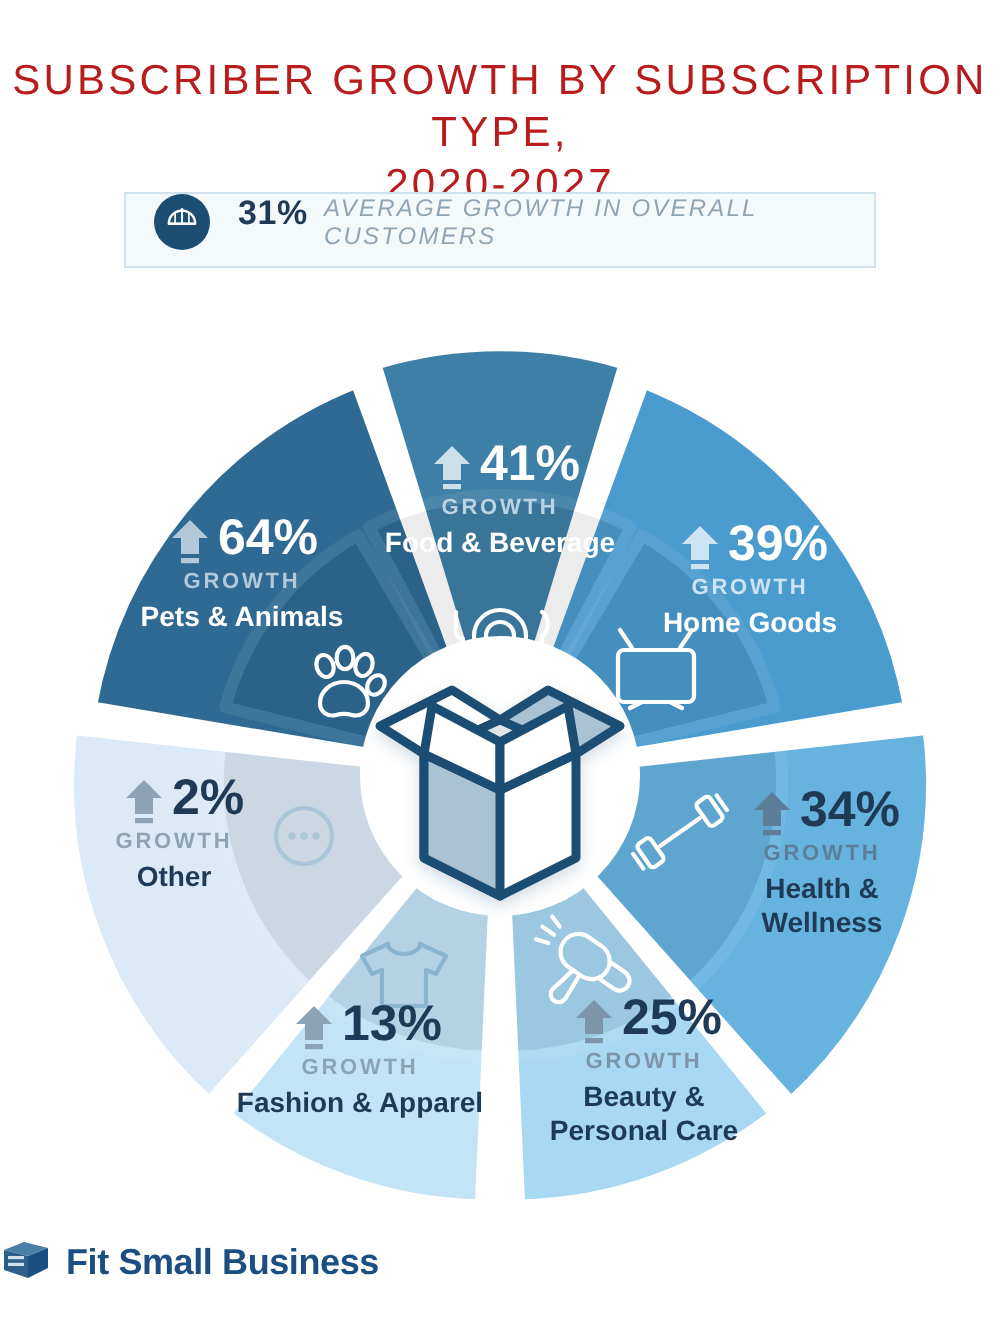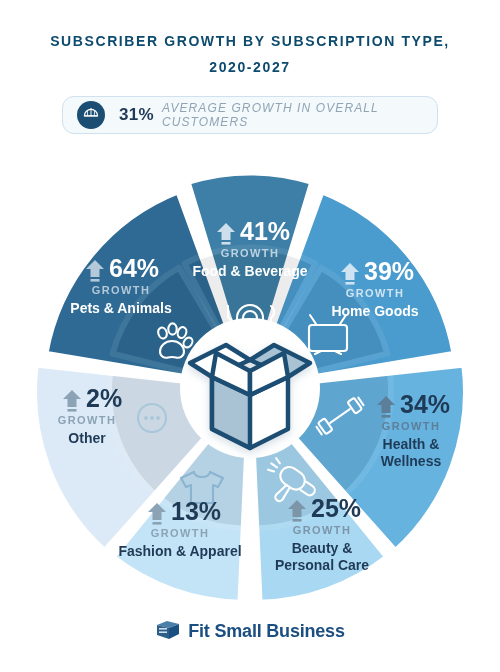--- a/index.html
+++ b/index.html
@@ -12,36 +12,36 @@
   }
   .page{position:relative;width:500px;height:672px;}
 
   
   .header{
     position:absolute;top:28px;left:0;width:500px;
     text-align:center;
   }
   .header .line{
     display:block;
-    font-size:14px;
-    font-weight:bold;
+    font-size:21px;
+    font-weight:normal;
     letter-spacing:1.6px;
-    color:#0c4a6e;
+    color:#b91c1c;
     line-height:26px;
   }
 
   
   .banner{
     position:absolute;left:62px;top:96px;
     width:376px;height:38px;
     box-sizing:border-box;
     border:1px solid #cfe0ee;
-    border-radius:12px;
+    border-radius:0;
     background:#f4f9fc;
-    display:flex;align-items:center;
+    display:flex;
     padding-left:14px;
   }
   .banner-icon{
     width:28px;height:28px;border-radius:50%;
     background:#1c4d73;
     display:flex;align-items:center;justify-content:center;
     flex:0 0 auto;
   }
   .banner-val{
     font-size:17px;font-weight:bold;color:#1f3a56;
@@ -60,21 +60,21 @@
   }
   .chart-wrap svg{display:block;width:440px;height:440px;}
 
   .seg-pct{font-weight:bold;}
   .seg-growth{letter-spacing:1.4px;font-weight:bold;}
   .seg-label{font-weight:bold;}
 
   
   .footer{
     position:absolute;left:0;top:618px;width:500px;
-    display:flex;align-items:center;justify-content:center;
+    display:flex;align-items:center;
   }
   .footer-text{
     font-size:18px;font-weight:bold;color:#1b4f82;
     margin-left:7px;letter-spacing:-.2px;
   }
 </style>
 </head>
 <body>
 
 <div class="page">

